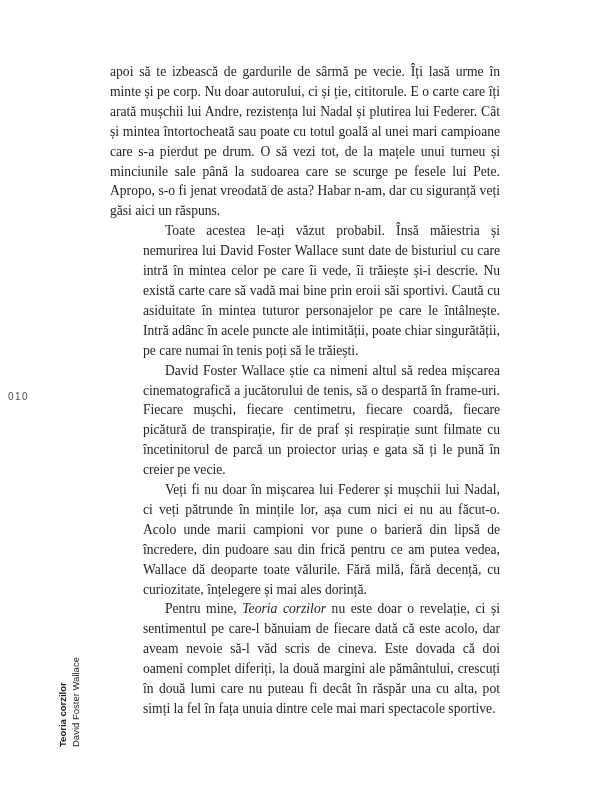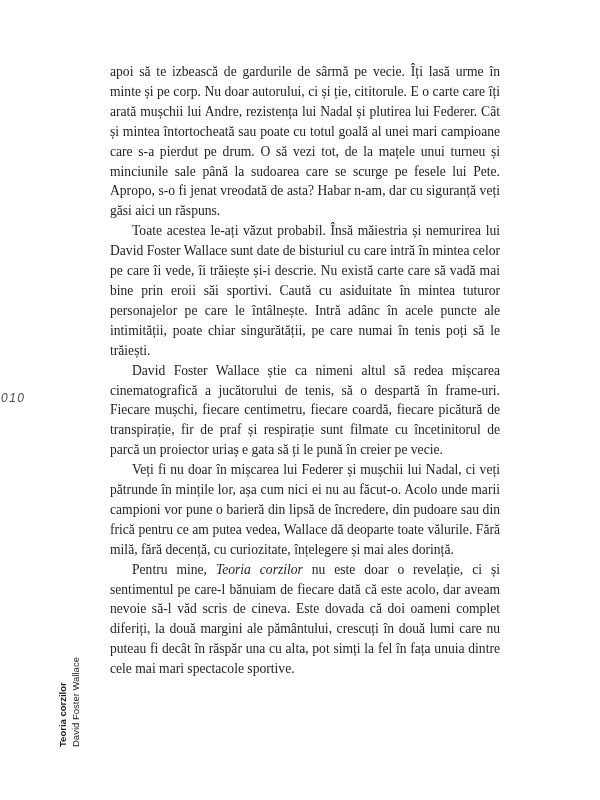--- a/index.html
+++ b/index.html
@@ -23,31 +23,30 @@
     width: 390px;
     font-size: 13.6px;
     line-height: 19.9px;
     color: #232323;
     text-align: justify;
     hyphens: auto;
     font-family: Liberation Serif, serif;
     -webkit-hyphens: auto;
   }
   .text-block p { margin: 0; }
-  .text-block p.indent { text-indent: 22px; }
+  .text-block p.indent { text-indent: 22px; margin-left: 33px; }
   .text-block em { font-style: italic; }
   .page-number {
     position: absolute;
-    left: 1px;
+    left: 8px;
     top: 391px;
     font-family: "Liberation Sans", sans-serif;
-    font-size: 12px;
+    font-size: 10px;
     letter-spacing: 1.5px;
     color: #4a4a4a;
-    font-style: italic;
   }
   .spine {
     position: absolute;
     left: 56px;
     top: 747px;
     transform: rotate(-90deg);
     transform-origin: 0 0;
     font-family: "Liberation Sans", sans-serif;
     font-size: 9.5px;
     line-height: 13px;

